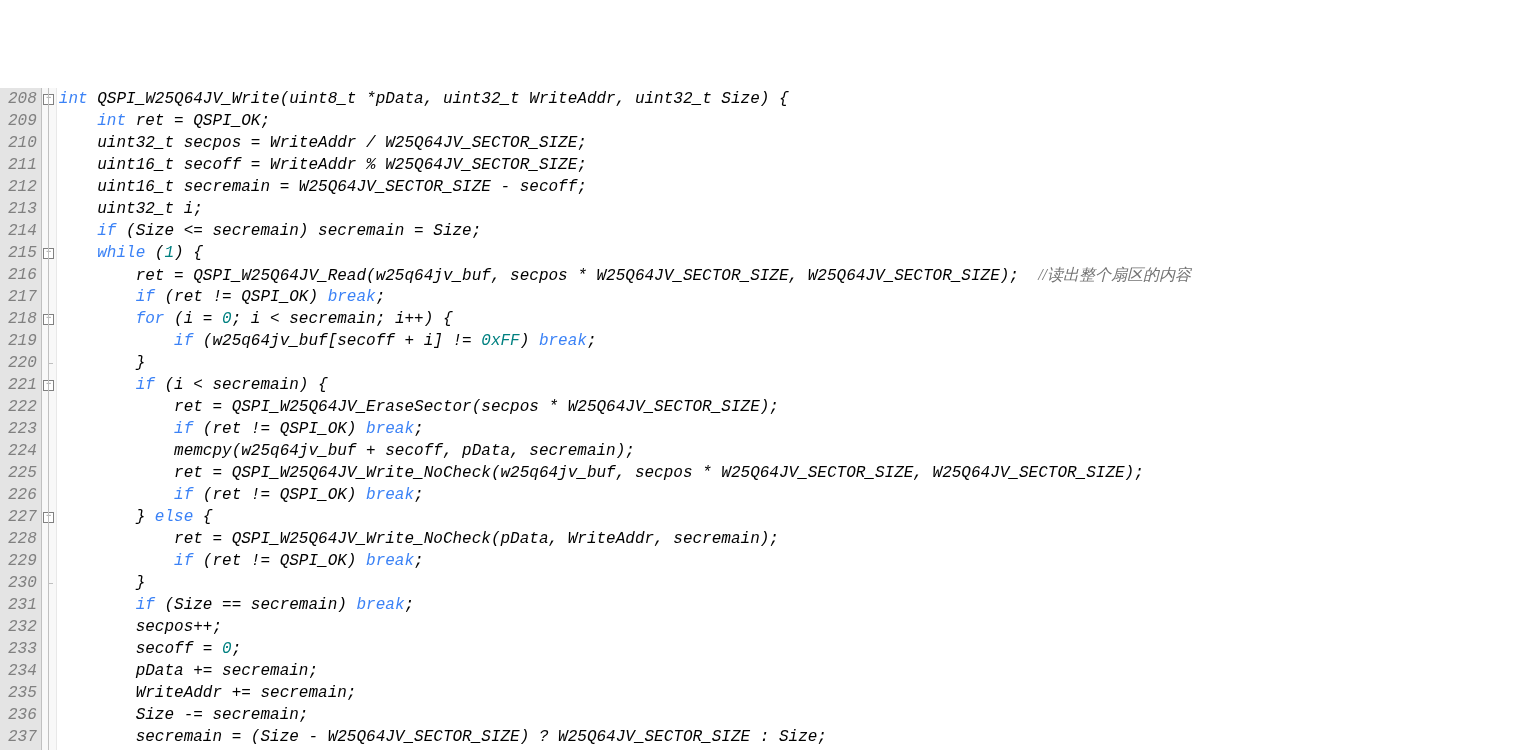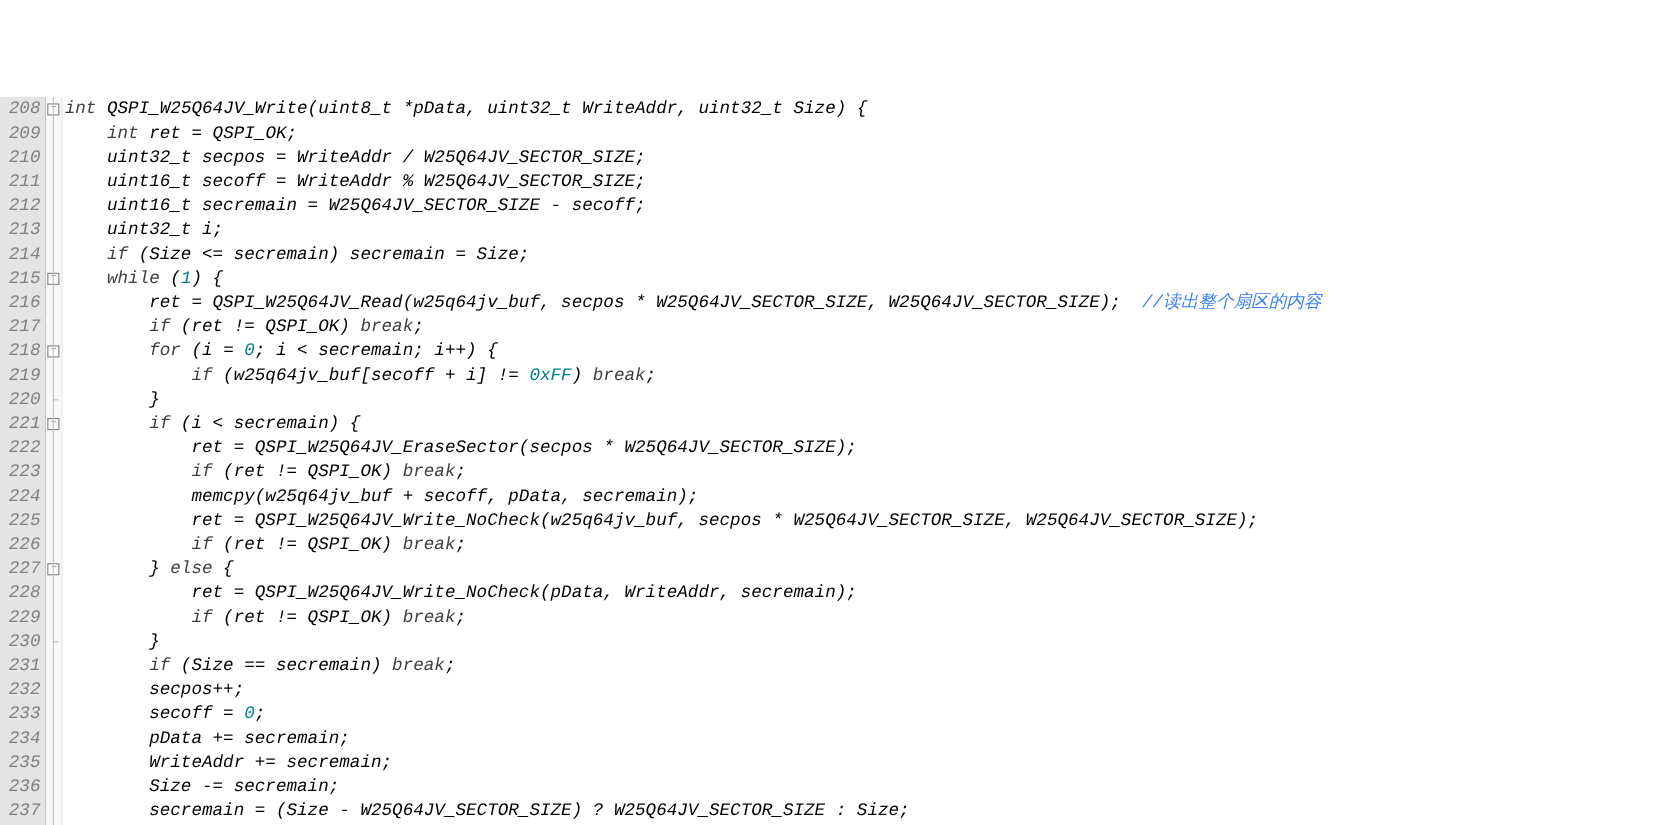--- a/index.html
+++ b/index.html
@@ -7,23 +7,23 @@
   .editor{display:flex;}
   .gutter{background:#e4e4e4;color:#808080;text-align:right;padding:0 4px 0 8px;user-select:none;border-right:1px solid #c0c0c0;}
   .foldcol{width:14px;background:#f8f8f8;border-right:1px solid #e8e8e8;display:flex;flex-direction:column;}
   .fold{width:14px;height:22px;display:flex;align-items:center;justify-content:center;color:#808080;font-style:normal;font-size:10px;}
   .fold.line{position:relative;}
   .fold.line::before{content:"";position:absolute;left:6px;top:0;bottom:0;width:1px;background:#c0c0c0;}
   .fold.box::after{content:"";width:9px;height:9px;border:1px solid #808080;background:#fff;line-height:7px;text-align:center;font-size:9px;}
   .fold.box.minus::after{content:"−";}
   .fold.end::after{content:"";position:absolute;left:6px;bottom:10px;width:5px;height:1px;background:#c0c0c0;}
   .code{padding-left:2px;}
-  .kw{color:#404040;font-family:Liberation Mono, monospace;}
+  .kw{color:#3b82f6;font-family:Liberation Mono, monospace;}
   .num{color:#008080;}
-  .cmt{color:#3b82f6;}
+  .cmt{color:#737373;font-family:Liberation Serif, serif;}
   .row{height:22px;}
 </style>
 </head>
 <body>
 
 
 
 <div class="editor">
   <div class="gutter" id="gutter"><div class="row">208</div><div class="row">209</div><div class="row">210</div><div class="row">211</div><div class="row">212</div><div class="row">213</div><div class="row">214</div><div class="row">215</div><div class="row">216</div><div class="row">217</div><div class="row">218</div><div class="row">219</div><div class="row">220</div><div class="row">221</div><div class="row">222</div><div class="row">223</div><div class="row">224</div><div class="row">225</div><div class="row">226</div><div class="row">227</div><div class="row">228</div><div class="row">229</div><div class="row">230</div><div class="row">231</div><div class="row">232</div><div class="row">233</div><div class="row">234</div><div class="row">235</div><div class="row">236</div><div class="row">237</div><div class="row">238</div></div>
   <div class="foldcol" id="foldcol"><div class="fold row box minus line"></div><div class="fold row line"></div><div class="fold row line"></div><div class="fold row line"></div><div class="fold row line"></div><div class="fold row line"></div><div class="fold row line"></div><div class="fold row box minus line"></div><div class="fold row line"></div><div class="fold row line"></div><div class="fold row box minus line"></div><div class="fold row line"></div><div class="fold row line end"></div><div class="fold row box minus line"></div><div class="fold row line"></div><div class="fold row line"></div><div class="fold row line"></div><div class="fold row line"></div><div class="fold row line"></div><div class="fold row box minus line"></div><div class="fold row line"></div><div class="fold row line"></div><div class="fold row line end"></div><div class="fold row line"></div><div class="fold row line"></div><div class="fold row line"></div><div class="fold row line"></div><div class="fold row line"></div><div class="fold row line"></div><div class="fold row line"></div><div class="fold row line end"></div></div>

